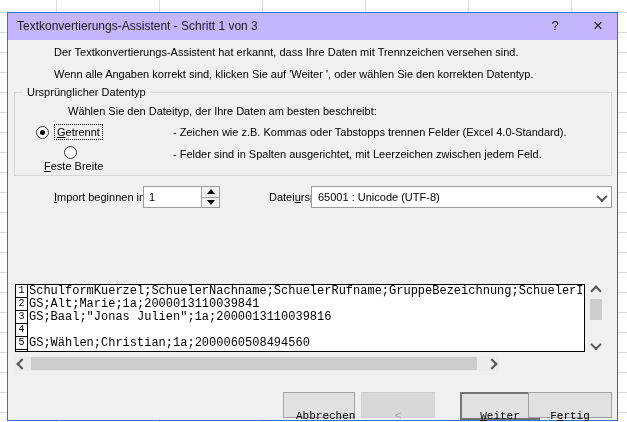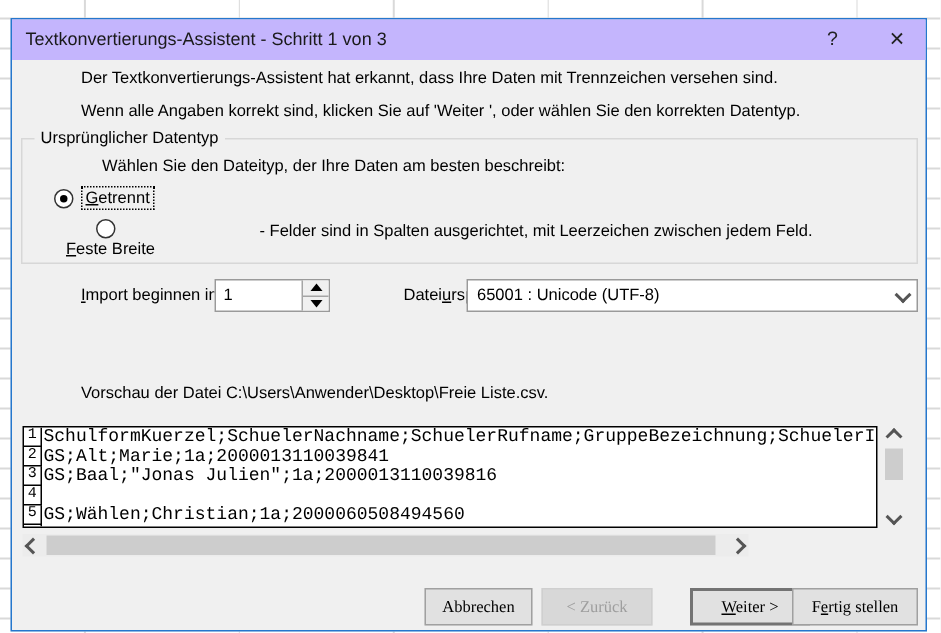--- a/index.html
+++ b/index.html
@@ -56,22 +56,22 @@
   .prow.filler{flex:1;}
   .vscroll{position:absolute;left:580px;top:271px;width:16px;height:68px;background:#f0f0f0;}
   .vscroll .arr{position:absolute;left:0;width:16px;height:13px;display:flex;align-items:center;justify-content:center;}
   .vscroll .arr.top{top:0;} .vscroll .arr.bot{bottom:0;}
   .vthumb{position:absolute;left:2px;top:15px;width:12px;height:21px;background:#cdcdcd;}
   .hscroll{position:absolute;left:7px;top:343px;width:484px;height:15px;background:#ececec;}
   .hscroll .arr{position:absolute;top:0;width:14px;height:15px;display:flex;align-items:center;justify-content:center;}
   .hscroll .arr.l{left:0;} .hscroll .arr.r{right:0;}
   .hthumb{position:absolute;left:16px;top:1px;width:446px;height:13px;background:#cdcdcd;}
   .btn{position:absolute;top:379px;height:25px;background:#e1e1e1;border:1px solid #a0a0a0;
-    box-sizing:border-box;font-size:11px;text-align:center;line-height:22px;padding:0;
-    font-family:Liberation Serif, serif;cursor:default;}
+    box-sizing:border-box;font-size:11px;text-align:center;line-height:22px;padding:12px;
+    font-family:Liberation Mono, monospace;cursor:default;}
   .btn-cancel{left:275px;width:72px;}
   .btn-back{left:353px;width:74px;background:#d8d8d8;border-color:#cfcfcf;color:#9e9e9e;}
   .btn-next{left:452px;width:80px;border:2px solid #737373;line-height:20px;}
   .btn-finish{left:520px;width:84px;}
   u{text-decoration:underline;}
 </style>
 </head>
 <body>
 
 <div class="screen">
@@ -89,20 +89,21 @@
     <div class="group">
       <span class="legend">Ursprünglicher Datentyp</span>
       <div class="txt" style="left:13px;top:12px;position:absolute;">Wählen Sie den Dateityp, der Ihre Daten am besten beschreibt:</div>
 
       <div class="radio-row" style="top:31px;">
         <span class="radio">
             <span class="dot"></span>
           </span>
         <span class="radio-label focus-dotted"><span></span><u>G</u><span>etrennt</span></span>
       </div>
+      <div class="opt-desc" style="top:31px;">- Zeichen wie z.B. Kommas oder Tabstopps trennen Felder (Excel 4.0-Standard).</div>
 
       <div class="radio-row" style="top:53px;flex-direction:column;">
         <span class="radio"></span>
         <span class="radio-label"><span></span><u>F</u><span>este Breite</span></span>
       </div>
       <div class="opt-desc" style="top:53px;">- Felder sind in Spalten ausgerichtet, mit Leerzeichen zwischen jedem Feld.</div>
     </div>
 
     <div class="txt" style="left:6px;top:178px;"><span></span><u>I</u><span>mport beginnen in Zeile:</span></div>
 
@@ -118,21 +119,20 @@
       </span>
     </div>
 
     <div class="txt" style="left:221px;top:178px;"><span>Datei</span><u>u</u><span>rsprung:</span></div>
 
     <div class="field combo">
       <span class="val">65001 : Unicode (UTF-8)</span>
       <span class="chev down combo-arrow"></span>
     </div>
 
-    <div class="txt" style="left:6px;top:243px;">Vorschau der Datei C:\Users\Anwender\Desktop\Freie Liste.csv.</div>
 
     <div class="pbox">
       <div class="prow">
           <span class="pnum">1</span>
           <span class="ptxt">SchulformKuerzel;SchuelerNachname;SchuelerRufname;GruppeBezeichnung;SchuelerId</span>
         </div>
       <div class="prow">
           <span class="pnum">2</span>
           <span class="ptxt">GS;Alt;Marie;1a;2000013110039841</span>
         </div>

